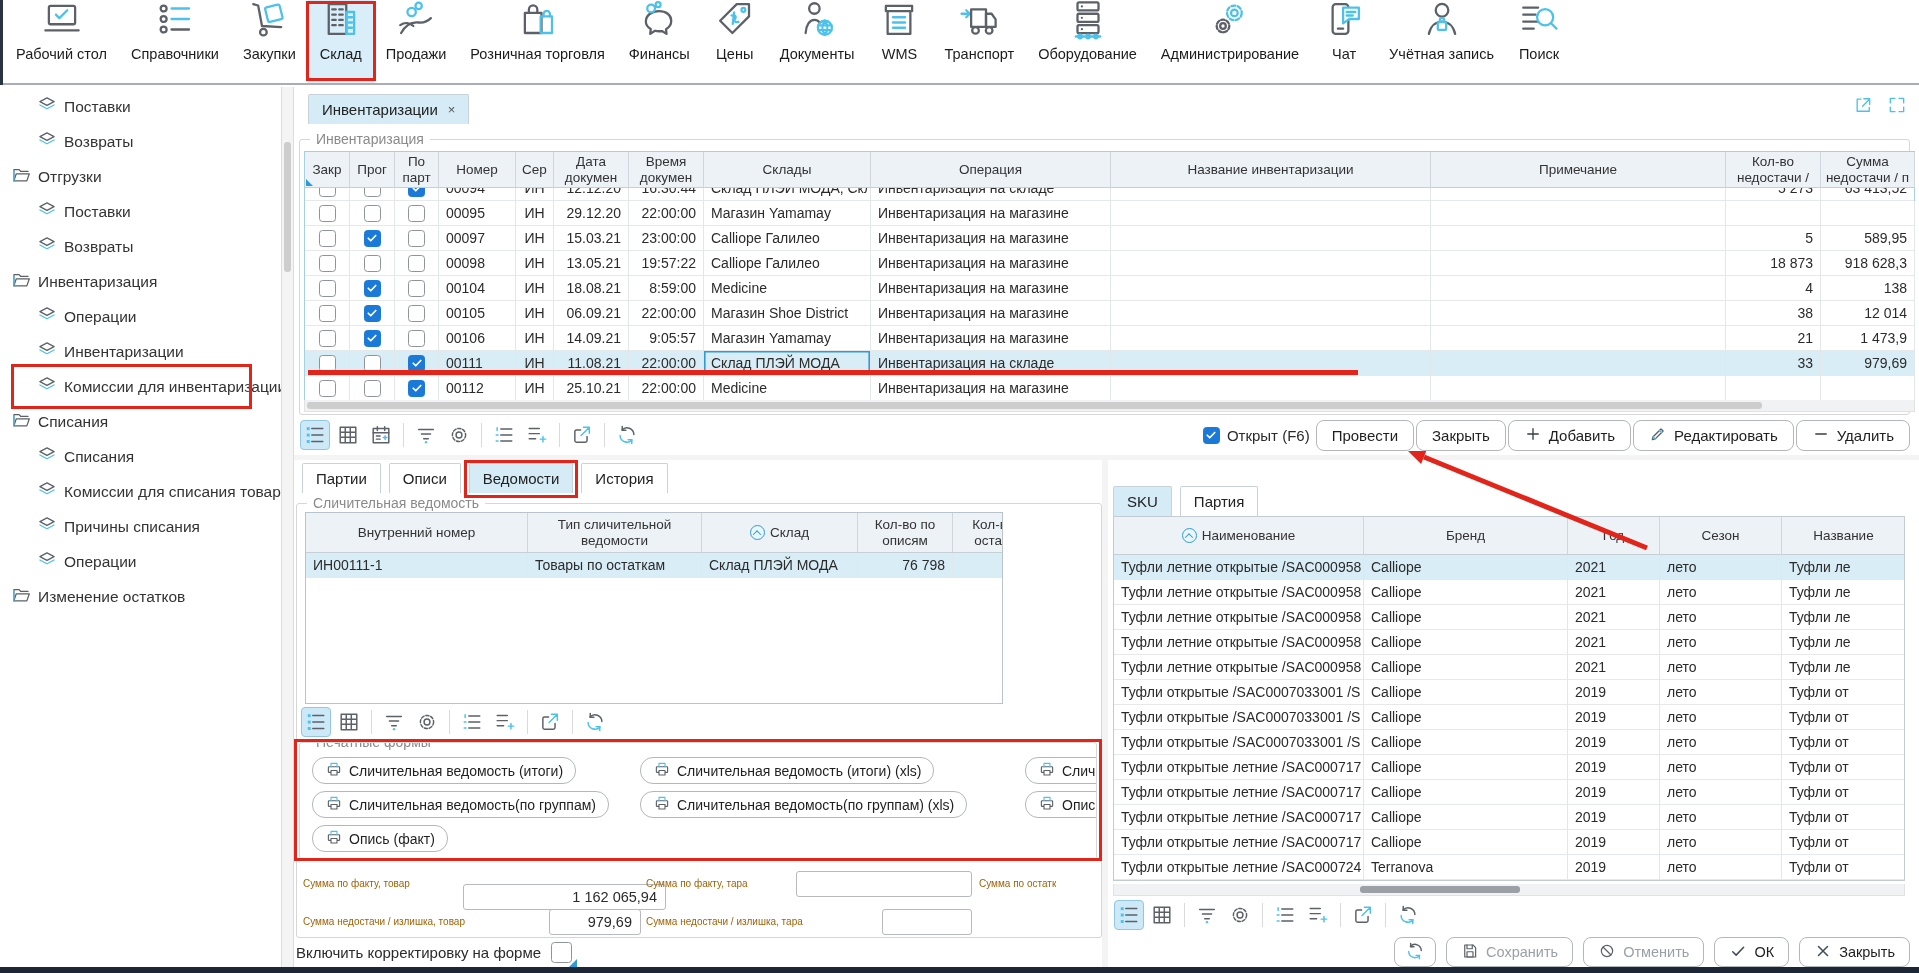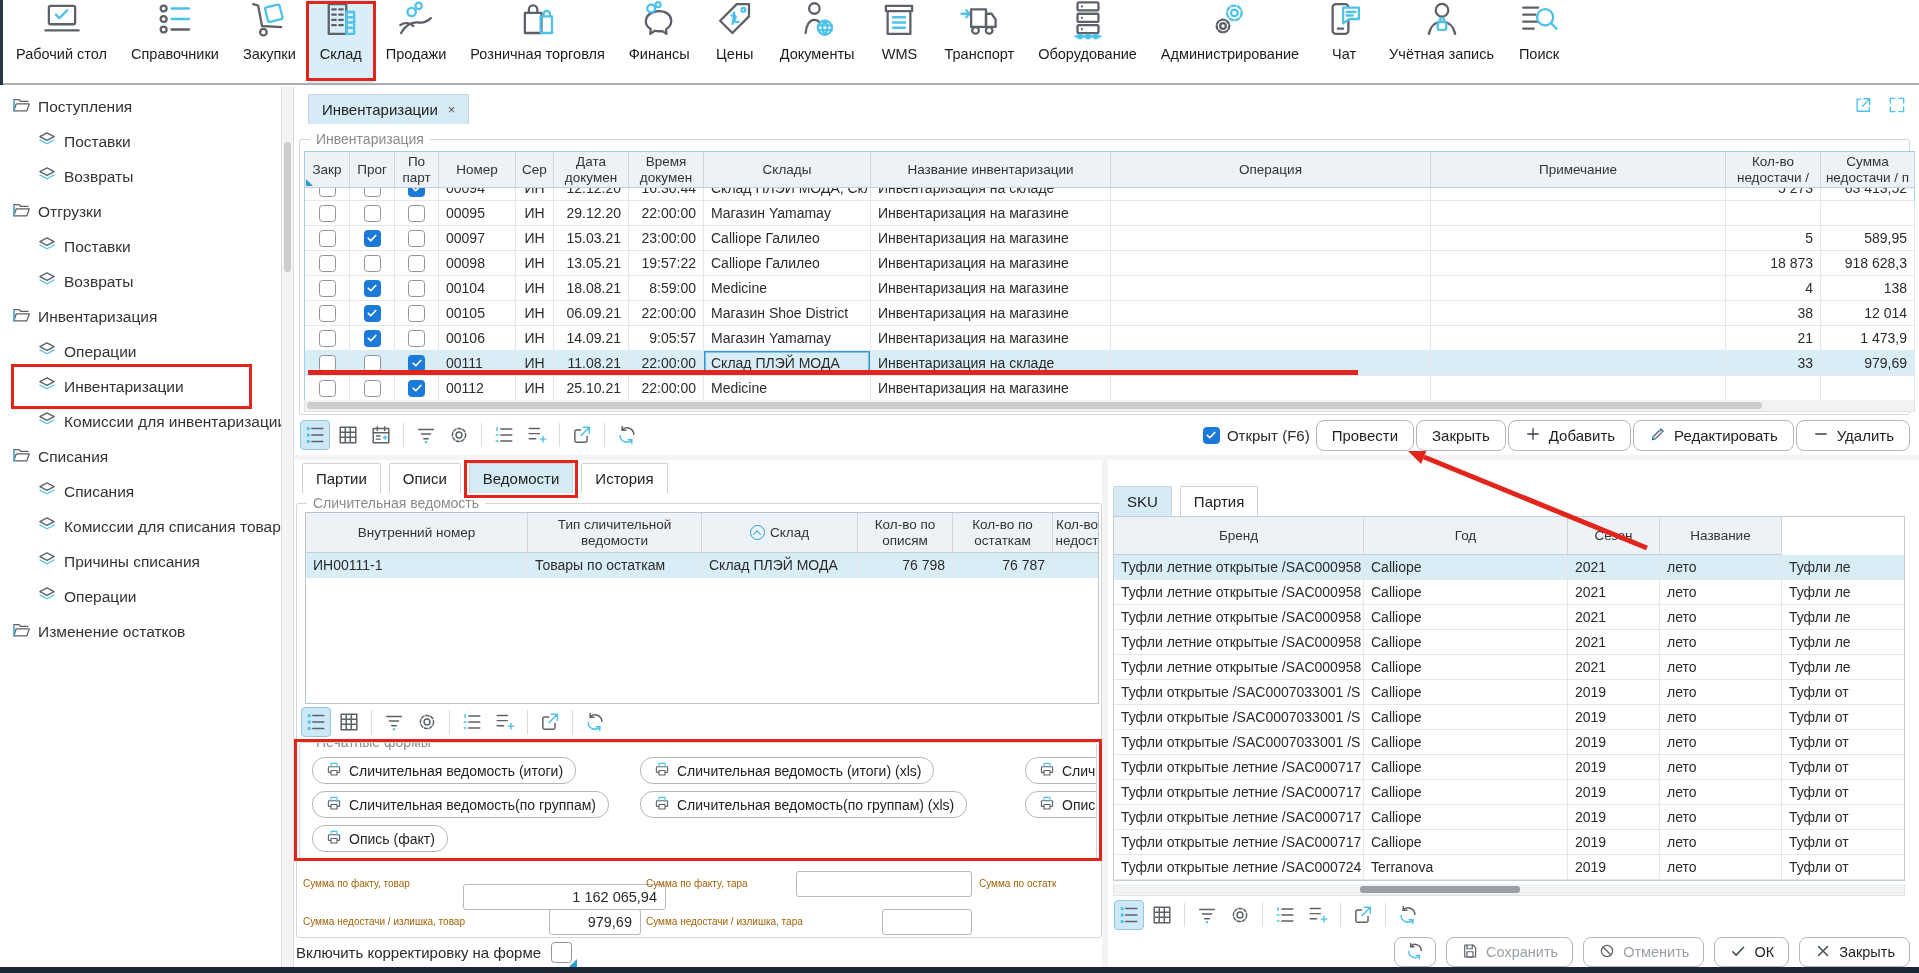--- a/index.html
+++ b/index.html
@@ -53,21 +53,21 @@
 .gb-main{left:5px;right:9px;top:52px;height:276px}
 .main-table{position:absolute;left:4px;top:11px;width:1611px;border:1px solid #a5cfe6;border-bottom:none}
 .main-hscroll{position:absolute;left:4px;top:260px;width:1611px}
 .striprow{position:absolute;left:6px;right:9px;top:331px;height:34px;display:flex;justify-content:space-between;align-items:center}
 .actions{display:flex;align-items:center;gap:2px}
 .openchk{display:flex;align-items:center;gap:7px;font-size:15px;margin-right:4px}
 
 .detail{position:absolute;left:294px;top:460px;width:808px;bottom:6px;background:#fff}
 .dtabs{position:absolute;left:8px;top:3px;display:flex;gap:8px}
 .gb-detail{left:2px;right:0;top:43px;height:435px}
-.detail-table{position:absolute;left:8px;top:8px;width:794px;height:192px;border:1px solid #b9c3cb;overflow:hidden;background:#fff}
+.detail-table{position:absolute;left:8px;top:8px;width:698px;height:192px;border:1px solid #b9c3cb;overflow:hidden;background:#fff}
 .detail-strip{position:absolute;left:4px;top:203px}
 .gb-print{position:absolute;left:2px;right:4px;top:238px;height:118px;border:1px solid #d6d6d6;border-radius:3px;overflow:hidden;background:#fff}
 .pbtn{position:absolute;height:27px;border:1.3px solid #b3b7bc;border-radius:13px;background:#fff;display:inline-flex;align-items:center;gap:6px;padding:0 12px;font-size:14px;color:#1f1f1f;white-space:nowrap}
 .slabel{position:absolute;font-size:10px;color:#a16207;white-space:nowrap;line-height:26px;height:26px;overflow:hidden}
 .field{position:absolute;height:26px;border:1px solid #b6bac0;border-radius:3px;background:#fff;font-size:14.5px;display:flex;align-items:center;justify-content:flex-end;padding:0 8px}
 .adjrow{position:absolute;left:2px;top:482px;display:flex;align-items:center;gap:10px;font-size:15px}
 
 .sku{position:absolute;left:1108px;top:460px;width:811px;bottom:6px;background:#fff}
 .stabs{position:absolute;left:5px;top:26px;display:flex;gap:8px}
 .sku-table{position:absolute;left:5px;top:56px;width:792px;border:1px solid #c3ccd3;overflow:hidden;background:#fff}
@@ -229,28 +229,20 @@
      <span><svg width="42" height="42" viewBox="0 0 24 24" fill="none" stroke="#5c6168" stroke-width="1.3" stroke-linecap="round" stroke-linejoin="round">
           <path d="M3 5.5h8.5M3 9.5h7M3 13.5h8.5M3 17.5h6"></path>
           <circle cx="15.5" cy="11" r="4.6" stroke="#4cc2ea"></circle>
           <path d="M18.9 14.4l3.1 3.1" stroke="#4cc2ea"></path>
         </svg></span>
      <span class="tb-label">Поиск</span>
     </div>
   </div>
 <div class="leftedge"></div>
 <div class="sidebar" id="sidebar">
-    <div class="sb-item folder">
-     <span><svg width="20" height="20" viewBox="0 0 24 24" fill="none" stroke="#5c6168" stroke-width="1.5" stroke-linecap="round" stroke-linejoin="round">
-          <path d="M3.5 19V5.5h6.2l1.8 2h9"></path>
-          <path d="M3.5 19l2.8-8.5H22L19 19z"></path>
-          <path d="M3.5 7v12" stroke="#4cc2ea"></path>
-        </svg></span>
-     <span>Поступления</span>
-    </div>
     <div class="sb-item leaf">
      <span><svg width="20" height="20" viewBox="0 0 24 24" fill="none" stroke="#5c6168" stroke-width="1.5" stroke-linecap="round" stroke-linejoin="round">
           <path d="M12 3.5L20.5 8 12 12.5 3.5 8z"></path>
           <path d="M3.5 12l8.5 4.5L20.5 12" stroke="#4cc2ea"></path>
         </svg></span>
      <span>Поставки</span>
     </div>
     <div class="sb-item leaf">
      <span><svg width="20" height="20" viewBox="0 0 24 24" fill="none" stroke="#5c6168" stroke-width="1.5" stroke-linecap="round" stroke-linejoin="round">
           <path d="M12 3.5L20.5 8 12 12.5 3.5 8z"></path>
@@ -379,22 +371,22 @@
     <div class="main-table" id="mainTable">
         <div class="t-row" style="grid-template-columns:45px 45px 44px 77px 38px 75px 75px 167px 240px 320px 295px 95px 94px;height:36px">
           <div class="t-hc">Закр<span class="sorttri"></span></div>
           <div class="t-hc">Прог</div>
           <div class="t-hc">По парт</div>
           <div class="t-hc">Номер</div>
           <div class="t-hc">Сер</div>
           <div class="t-hc">Дата докумен</div>
           <div class="t-hc">Время докумен</div>
           <div class="t-hc">Склады</div>
+          <div class="t-hc">Операция</div>
           <div class="t-hc">Название инвентаризации</div>
-          <div class="t-hc">Операция</div>
           <div class="t-hc">Примечание</div>
           <div class="t-hc">Кол-во недостачи /</div>
           <div class="t-hc">Сумма недостачи / п</div>
         </div>
         <div class="partial">
           <div class="t-row" style="grid-template-columns:45px 45px 44px 77px 38px 75px 75px 167px 240px 320px 295px 95px 94px">
             <div class="t-c c">
               <span class="cb"></span>
             </div>
             <div class="t-c c">
@@ -902,20 +894,23 @@
   <div class="stabs" id="skuTabs">
       <div class="tab active">
         <span>SKU</span>
       </div>
       <div class="tab">
         <span>Партия</span>
       </div>
     </div>
   <div class="sku-table" id="skuTable">
       <div class="t-row" style="grid-template-columns:250px 204px 92px 122px 124px;height:38px">
+        <div class="t-hc"><span class="sortcirc">
+            <span class="chev"></span>
+          </span>Наименование</div>
         <div class="t-hc">Бренд</div>
         <div class="t-hc">Год</div>
         <div class="t-hc">Сезон</div>
         <div class="t-hc">Название</div>
       </div>
       <div class="t-row sel" style="grid-template-columns:250px 204px 92px 122px 124px;height:25px">
       <div class="t-c">Туфли летние открытые /SAC000958</div>
       <div class="t-c">Calliope</div>
       <div class="t-c">2021</div>
       <div class="t-c">лето</div>

